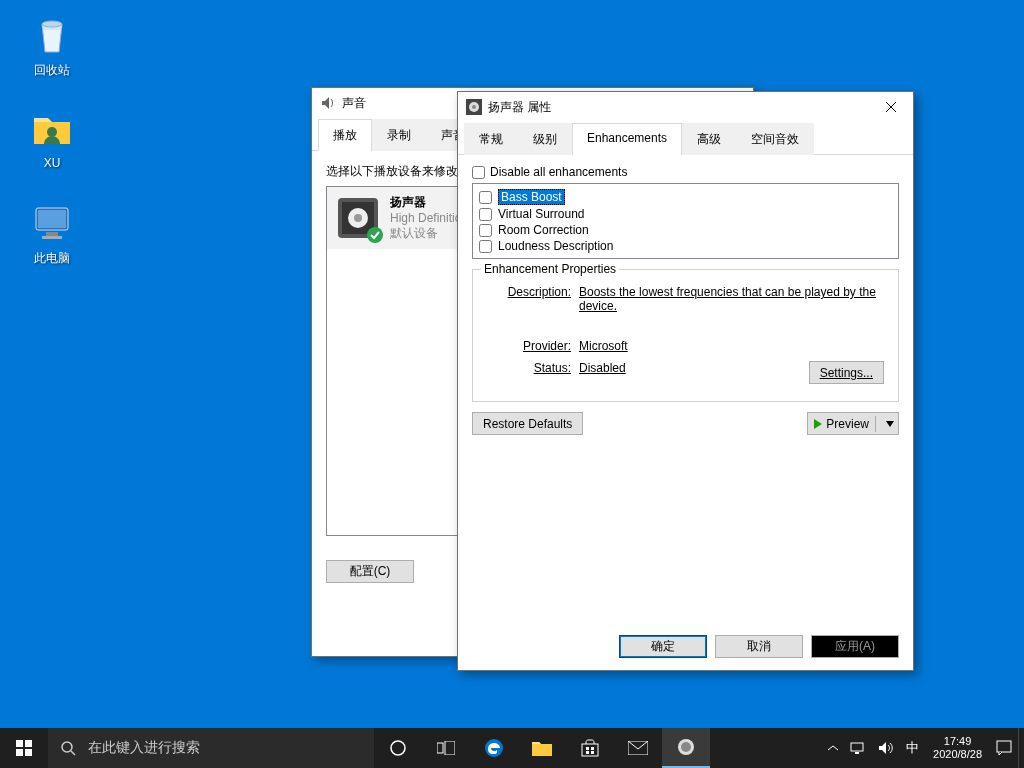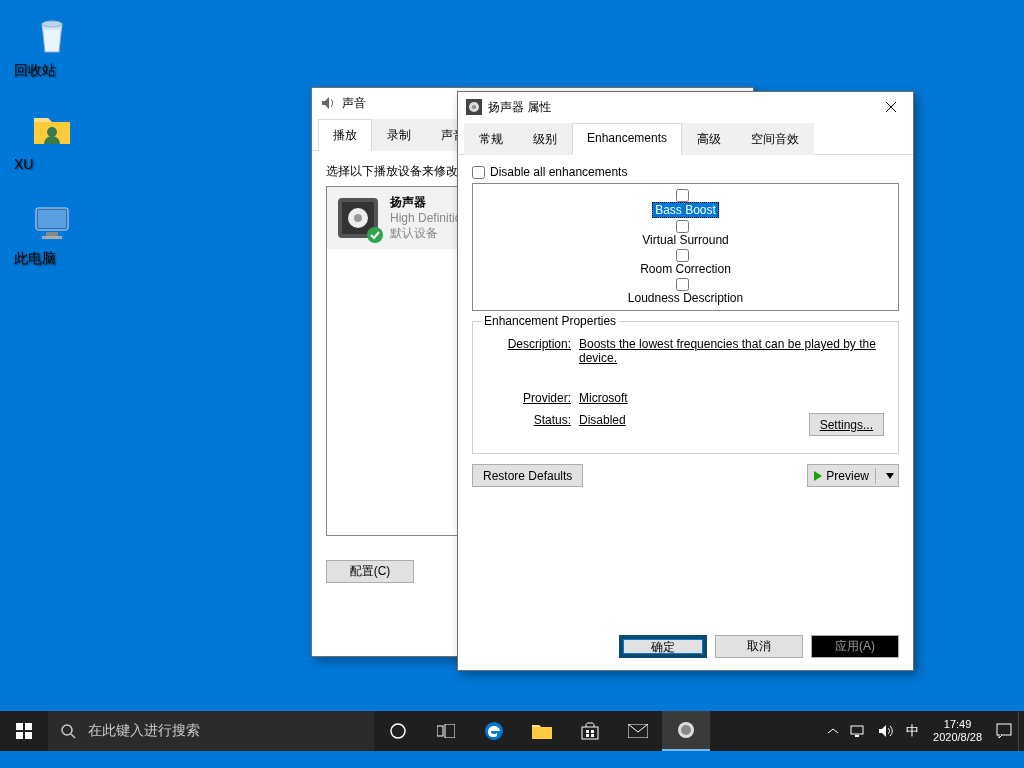--- a/index.html
+++ b/index.html
@@ -1,25 +1,25 @@
 <!DOCTYPE html>
 <html><head>
 <meta charset="utf-8">
 <style>
 * { box-sizing: border-box; margin: 0; padding: 0; font-family: "Segoe UI", "Microsoft YaHei", sans-serif; }
 html, body { width: 1024px; height: 768px; overflow: hidden; }
 body { background: #0078d7; position: relative; }
 
 
-.desktop-icon { position: absolute; width: 76px; color: #000000; font-size: 14px; cursor: pointer; }
+.desktop-icon { position: absolute; width: 76px; text-align: center; color: #ffffff; font-size: 12px; cursor: pointer; }
 .desktop-icon .ico { width: 48px; height: 48px; margin: 0 auto 4px; }
 .desktop-icon span { text-shadow: 1px 1px 2px rgba(0,0,0,.6); }
 
 
-.taskbar { position: absolute; bottom: 17px; left: 0; right: 0; height: 40px; background: #1f1f1f; display: flex; align-items: center; color: #fff; }
+.taskbar { position: absolute; bottom: 0; left: 0; right: 0; height: 40px; background: #1f1f1f; display: flex; align-items: center; color: #fff; }
 .start-btn { width: 48px; height: 40px; display: flex; align-items: center; justify-content: center; cursor: pointer; }
 .search-box { width: 326px; height: 40px; background: #2b2b2b; display: flex; align-items: center; font-size: 14px; color: #ccc; cursor: text; }
 .search-box .sicon { width: 40px; display:flex; align-items:center; justify-content:center; }
 .tb-icon { width: 48px; height: 40px; display: flex; align-items: center; justify-content: center; cursor: pointer; }
 .tb-icon.active { background: #3a3a3a; border-bottom: 2px solid #76b9ed; }
 .tray { margin-left: auto; display: flex; align-items: center; height: 40px; }
 .tray .titem { padding: 0 6px; height: 40px; display: flex; align-items: center; font-size: 12px; cursor: pointer; }
 .clock { font-size: 11px; text-align: center; line-height: 1.2; padding: 0 8px; cursor: pointer; }
 .show-desktop { width: 6px; height: 40px; border-left: 1px solid #444; cursor: pointer; }
 
@@ -46,35 +46,35 @@
 .btn { min-width: 88px; height: 23px; font-size: 12px; background: #e1e1e1; border: 1px solid #adadad; cursor: pointer; padding: 0 10px; }
 .btn[disabled] { color: #999; background:#000000; }
 
 
 .prop-win { left: 457px; top: 91px; width: 457px; height: 580px; }
 .prop-body { padding: 10px 14px; font-size: 12px; }
 .prop-desc { margin: 8px 0 12px; line-height: 1.35; }
 .check-row { display:flex; align-items:center; margin-bottom:4px; }
 .check-row input { margin-right: 5px; }
 .enh-list { border: 1px solid #828790; padding: 4px 6px; margin-top: 2px; margin-bottom: 10px; }
-.enh-list .row { display: flex; align-items: center; padding: 1px 0; flex-direction: column; }
+.enh-list .row { display: flex; align-items: center; padding: 1px 0; }
 .enh-list .row input { margin-right: 6px; }
 .enh-list .row.sel span { background: #0078d7; color: #fff; padding: 0 2px; border: 1px dotted #000; }
 .fieldset { border: 1px solid #d0d0d0; padding: 10px 12px 12px; position: relative; margin-bottom: 10px; text-decoration: underline; }
 .fieldset .legend { position: absolute; top: -8px; left: 8px; background: #fff; padding: 0 3px; }
 .prop-table { width: 100%; }
 .prop-table td { padding: 3px 0; vertical-align: top; }
 .prop-table td.lbl { width: 90px; text-align: right; padding-right: 6px; }
 .settings-row { display:flex; }
 .bottom-row { display: flex; margin-top: 4px; }
 .preview-btn { display:flex; align-items:center; justify-content:center; gap:4px; height:23px; border:1px solid #adadad; background:#e1e1e1; padding:0 4px 0 6px; cursor:pointer; }
 .preview-btn .tri { width:0;height:0;border-top:5px solid transparent;border-bottom:5px solid transparent;border-left:8px solid #17a400; }
 .preview-btn .drop { width:0;height:0;border-left:4px solid transparent;border-right:4px solid transparent;border-top:6px solid #000; margin-left:4px; }
 .dlg-buttons { position:absolute; bottom:12px; right:14px; display:flex; gap:8px; }
-.btn.primary { border: 4px solid #0c4a6e; box-shadow: inset 0 0 0 1px #0078d7; }
+.btn.primary { border: 1px solid #0c4a6e; box-shadow: inset 0 0 0 1px #0078d7; }
 
 svg { display: block; }
 </style>
 </head>
 <body>
 
 <div class="desktop-icon" style="left:14px;top:10px">
   <div class="ico">
     <svg viewBox="0 0 48 48">
         <path fill="#e8f4fb" stroke="#9ac" d="M14 14h20l-3 28H17z"></path>

